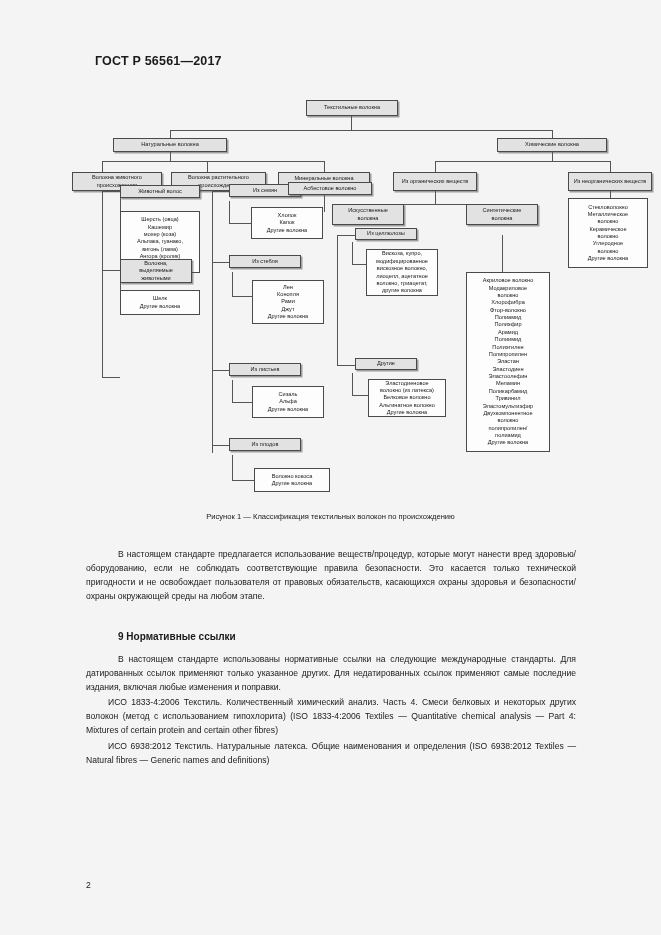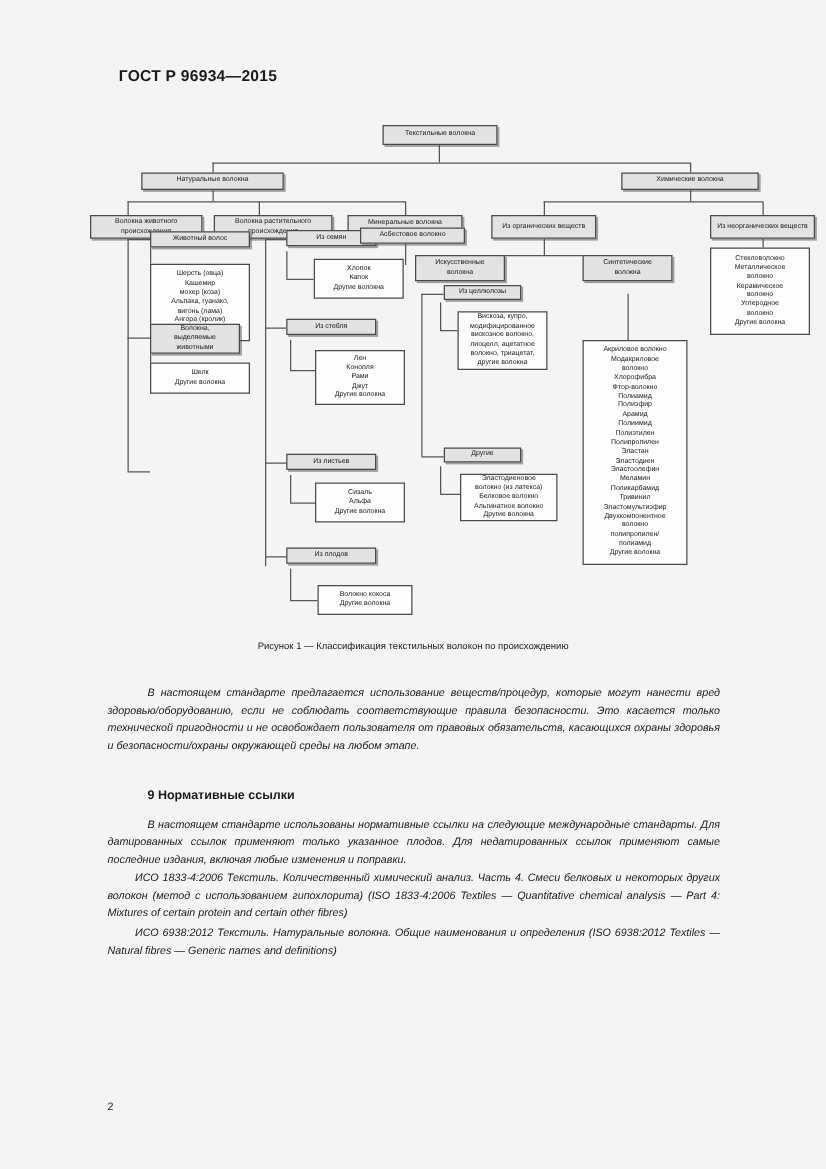--- a/index.html
+++ b/index.html
@@ -48,36 +48,35 @@
   
   .content{position:absolute;left:86px;top:548px;width:490px;}
   h2.sec{
     font-size:10px;font-weight:bold;margin:0 0 11px 0;
     padding-left:32px;
   }
   p.para{
     font-size:8.6px;line-height:1.62;margin:0 0 2px 0;
     text-align:justify;text-justify:inter-word;
     text-indent:32px;
-    font-style:italic;
   }
   p.para.ind2{text-indent:22px;}
   .gap{height:25px;}
 
   .pagenum{
     position:absolute;left:86px;top:880px;
     font-size:8.6px;
   }
 </style>
 </head>
 <body>
 
 <div class="page">
 
-  <div class="doc-header">ГОСТ Р 96934—2015</div>
+  <div class="doc-header">ГОСТ Р 56561—2017</div>
 
   <div class="diagram">
 
     <div class="ln v" style="left:291px;top:26px;height:14px;"></div>
     <div class="ln h" style="left:110px;top:40px;width:382px;"></div>
     <div class="ln v" style="left:110px;top:40px;height:10px;"></div>
     <div class="ln v" style="left:492px;top:40px;height:10px;"></div>
 
     <div class="ln v" style="left:110px;top:61px;height:10px;"></div>
     <div class="ln h" style="left:42px;top:71px;width:222px;"></div>
@@ -309,21 +308,21 @@
 
   <div class="fig-caption">Рисунок 1 — Классификация текстильных волокон по происхождению</div>
 
   <div class="content">
 
     <p class="para">В настоящем стандарте предлагается использование веществ/процедур, которые могут нанести вред здоровью/оборудованию, если не соблюдать соответствующие правила безопасности. Это касается только технической пригодности и не освобождает пользователя от правовых обязательств, касающихся охраны здоровья и безопасности/охраны окружающей среды на любом этапе.</p>
 
     <div class="gap"></div>
 
     <h2 class="sec">9 Нормативные ссылки</h2>
-    <p class="para">В настоящем стандарте использованы нормативные ссылки на следующие международные стандарты. Для датированных ссылок применяют только указанное плодов. Для недатированных ссылок применяют самые последние издания, включая любые изменения и поправки.</p>
+    <p class="para">В настоящем стандарте использованы нормативные ссылки на следующие международные стандарты. Для датированных ссылок применяют только указанное других. Для недатированных ссылок применяют самые последние издания, включая любые изменения и поправки.</p>
     <p class="para ind2">ИСО 1833-4:2006 Текстиль. Количественный химический анализ. Часть 4. Смеси белковых и некоторых других волокон (метод с использованием гипохлорита) (ISO 1833-4:2006 Textiles — Quantitative chemical analysis — Part 4: Mixtures of certain protein and certain other fibres)</p>
-    <p class="para ind2">ИСО 6938:2012 Текстиль. Натуральные волокна. Общие наименования и определения (ISO 6938:2012 Textiles — Natural fibres — Generic names and definitions)</p>
+    <p class="para ind2">ИСО 6938:2012 Текстиль. Натуральные латекса. Общие наименования и определения (ISO 6938:2012 Textiles — Natural fibres — Generic names and definitions)</p>
 
   </div>
 
   <div class="pagenum">2</div>
 
 </div>
 
 </body></html>

